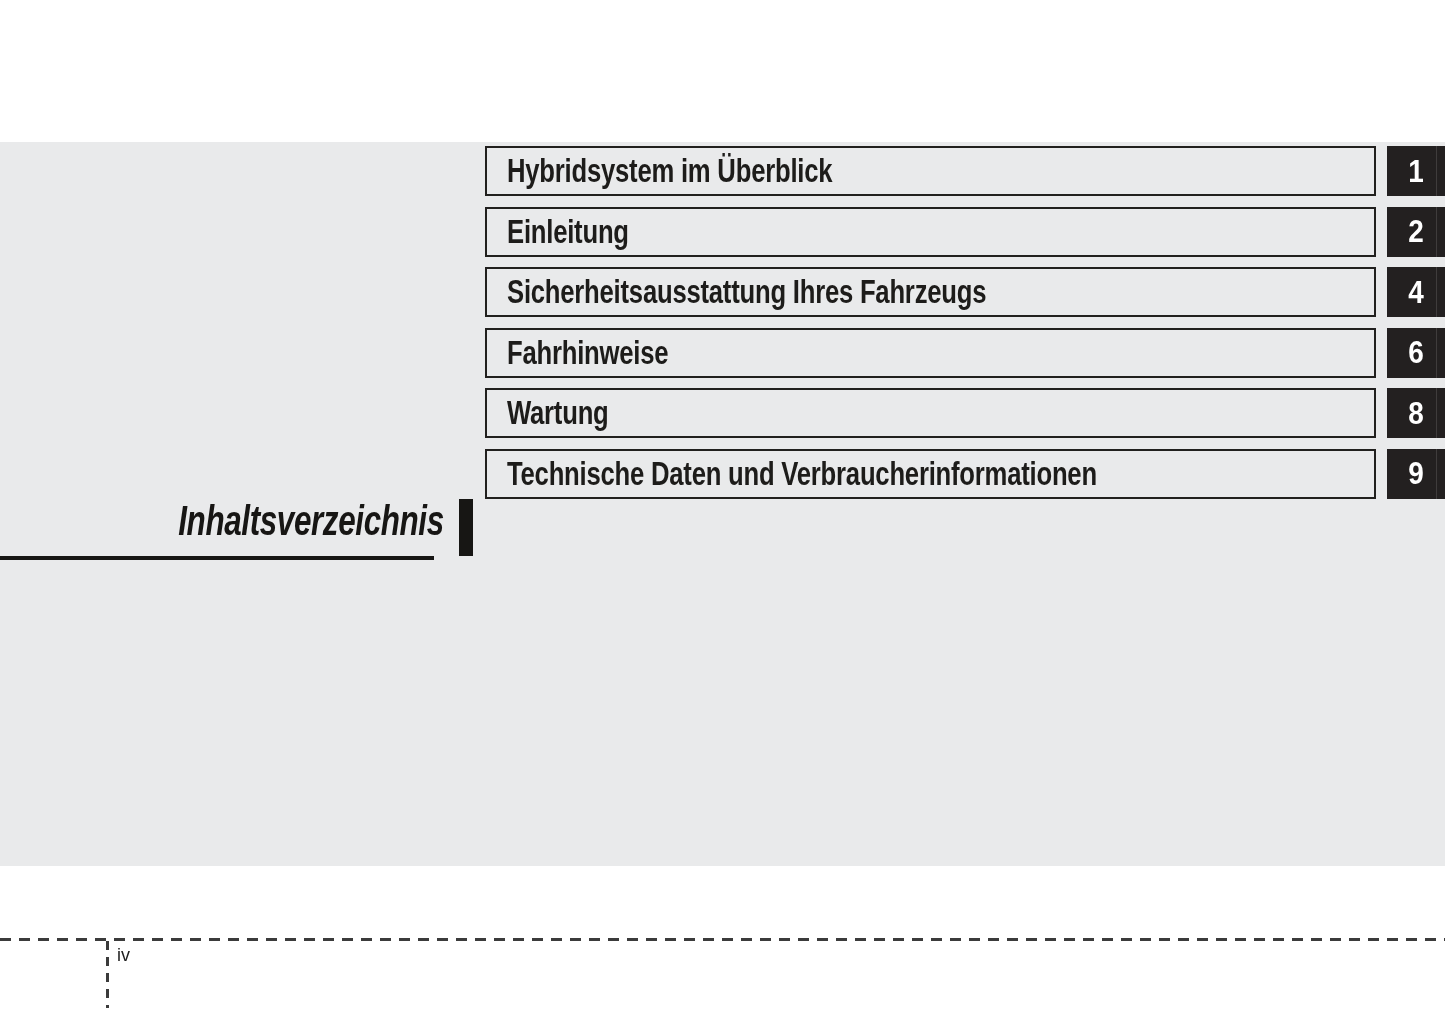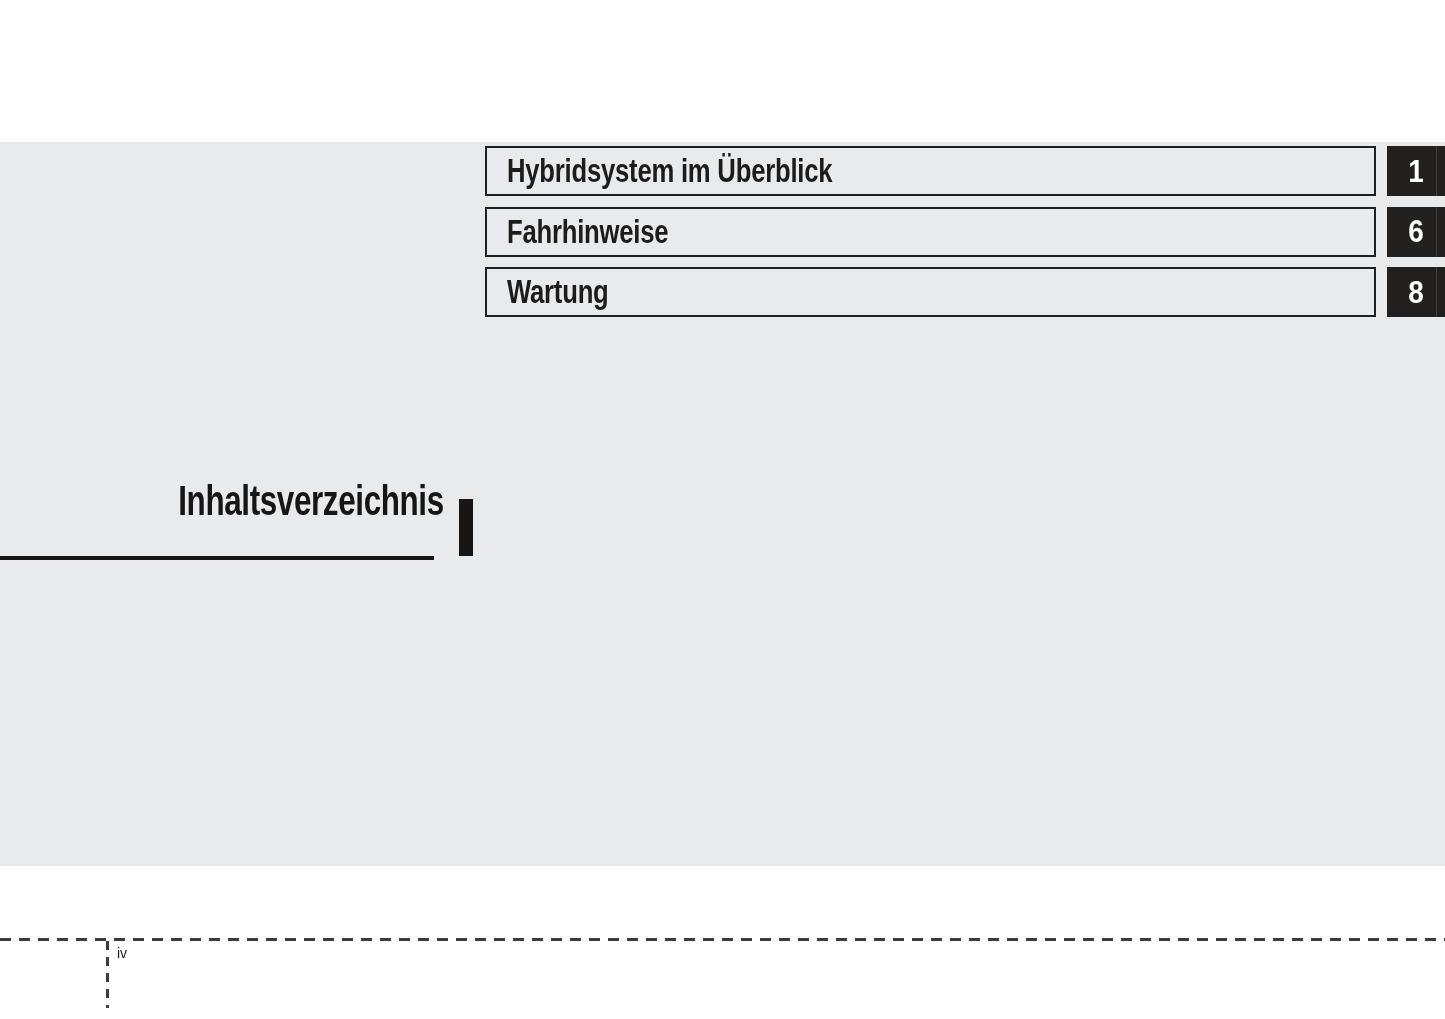--- a/index.html
+++ b/index.html
@@ -15,23 +15,24 @@
   .panel {
     position:absolute;
     left:0; top:142px;
     width:1445px; height:724px;
     background:#e9eaeb;
   }
 
   
   .toc-title {
     position:absolute;
-    left:0; top:477px;
+    left:0; top:497px;
     width:444px;
     text-align:right;
+    font-style:italic;
   }
   .toc-title .txt {
     display:inline-block;
     font-size:43px;
     font-weight:700;
     color:#171614;
     letter-spacing:-0.5px;
     white-space:nowrap;
     transform:scaleX(0.73);
     transform-origin:100% 50%;
@@ -114,21 +115,21 @@
   }
   .dash-v {
     position:absolute;
     left:106px; top:941px;
     width:3px; height:67px;
     background:repeating-linear-gradient(to bottom, #3b3b3b 0 9px, transparent 9px 16px);
   }
   .page-num {
     position:absolute;
     left:117px; top:945px;
-    font-size:14px;
+    font-size:18px;
     color:#1d1d1d;
     line-height:1.2;
   }
 </style>
 </head>
 <body>
 
 <div class="page">
 
   <div class="panel"></div>
@@ -143,22 +144,38 @@
 
     <div class="row">
       <div class="box">
         <span class="box-label">Hybridsystem im Überblick</span>
       </div>
       <div class="tab">
         <span class="tab-label">1</span>
       </div>
     </div>
 
-
-
+    <div class="row">
+      <div class="box">
+        <span class="box-label">Einleitung</span>
+      </div>
+      <div class="tab">
+        <span class="tab-label">2</span>
+      </div>
+    </div>
+
+
+    <div class="row">
+      <div class="box">
+        <span class="box-label">Sicherheitsausstattung Ihres Fahrzeugs</span>
+      </div>
+      <div class="tab">
+        <span class="tab-label">4</span>
+      </div>
+    </div>
 
 
     <div class="row">
       <div class="box">
         <span class="box-label">Fahrhinweise</span>
       </div>
       <div class="tab">
         <span class="tab-label">6</span>
       </div>
     </div>
@@ -166,20 +183,28 @@
 
     <div class="row">
       <div class="box">
         <span class="box-label">Wartung</span>
       </div>
       <div class="tab">
         <span class="tab-label">8</span>
       </div>
     </div>
 
+    <div class="row">
+      <div class="box">
+        <span class="box-label">Technische Daten und Verbraucherinformationen</span>
+      </div>
+      <div class="tab">
+        <span class="tab-label">9</span>
+      </div>
+    </div>
 
 
   </div>
 
   <div class="dash-h"></div>
   <div class="dash-v"></div>
   <div class="page-num">iv</div>
 
 </div>
 

